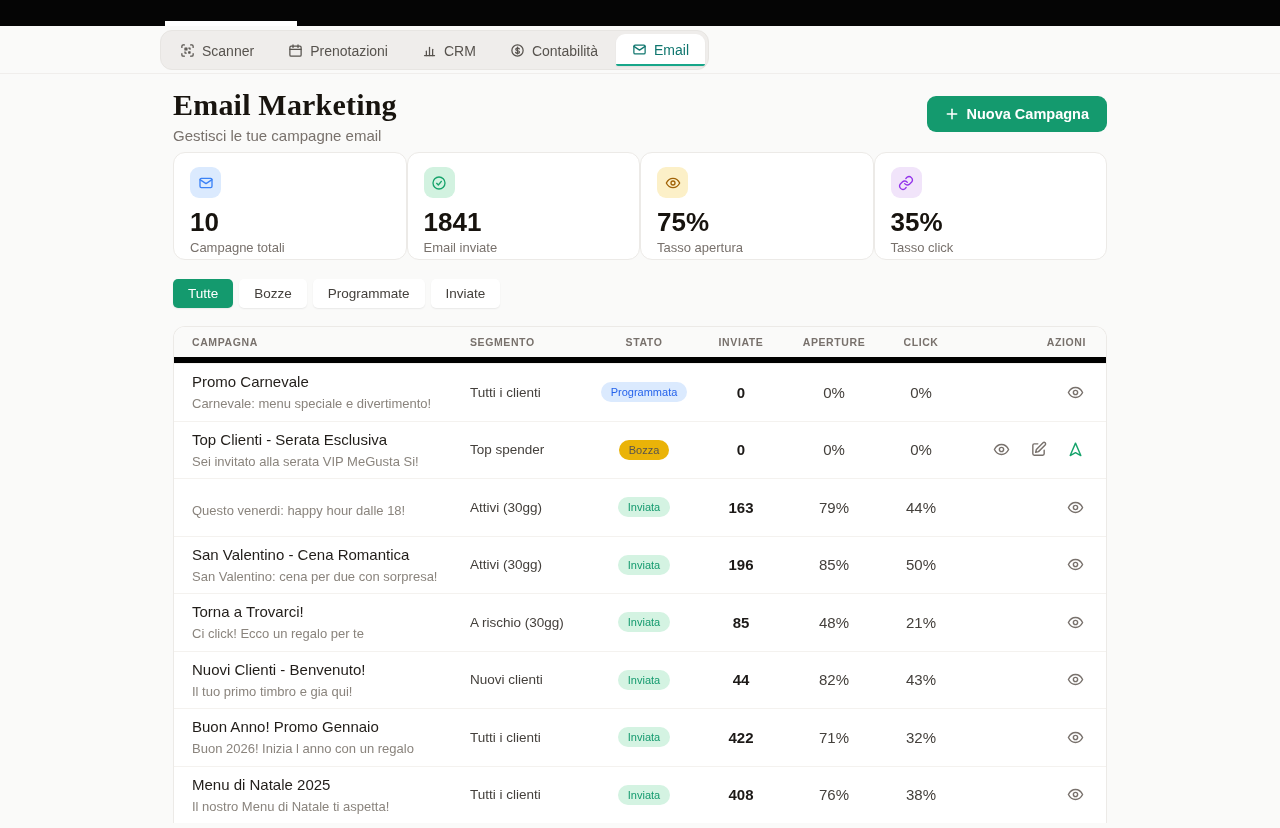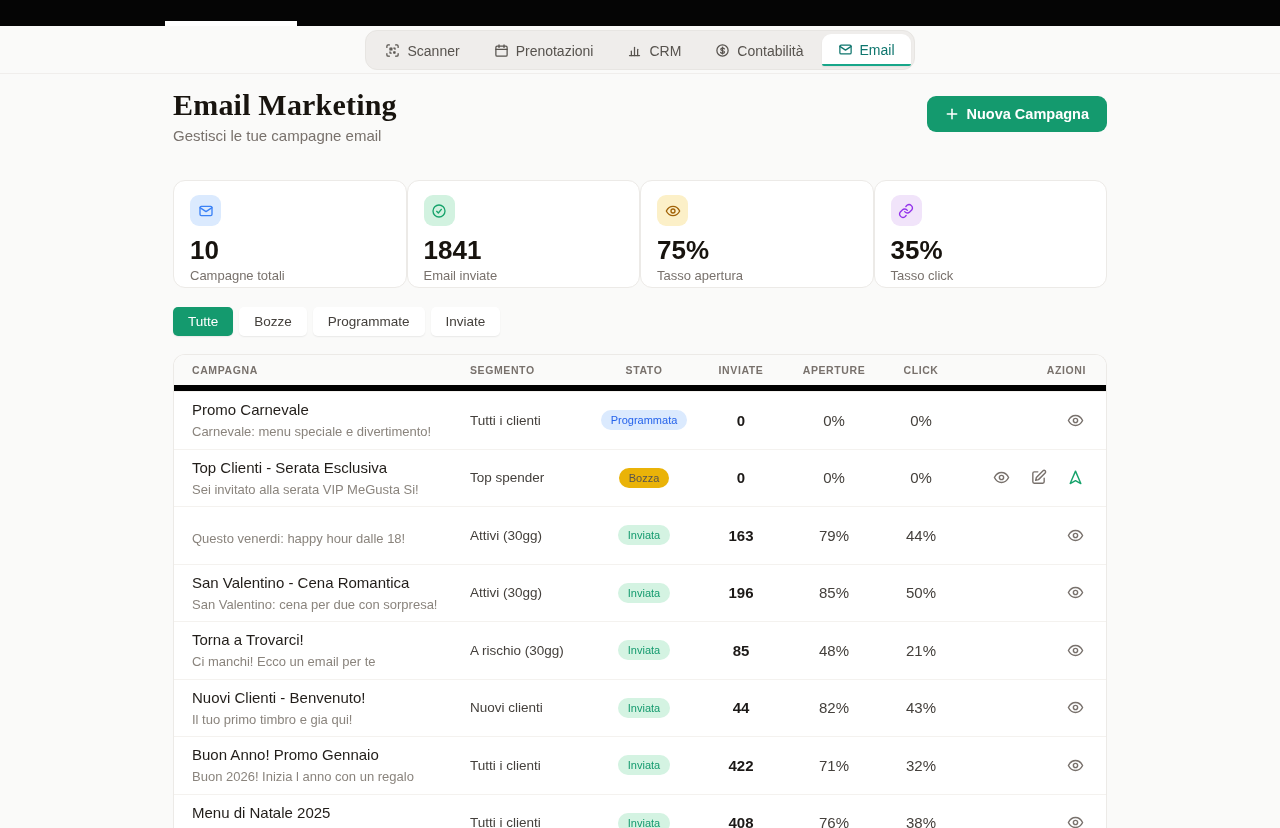--- a/index.html
+++ b/index.html
@@ -5,21 +5,21 @@
   * { margin:0; padding:0; box-sizing:border-box; }
   html,body { width:1280px; height:828px; overflow:hidden; background:#fafaf9;
     font-family:"Liberation Sans", sans-serif; color:#1c1917; }
 
   
   .topbar { position:relative; height:26px; background:#050505; }
   .topbar-notch { position:absolute; left:165px; top:21px; width:132px; height:5px; background:#ffffff; }
 
   
   .navbar { position:relative; height:48px; background:#fafaf9; border-bottom:1px solid #f0eeec; }
-  .nav-inner { width:960px; margin:0 auto; height:100%; display:flex; align-items:center; justify-content:center; position:relative; }
+  .nav-inner { width:960px; margin:0 auto; height:100%; display:flex; align-items:center; justify-content:flex-start; position:relative; }
   .tabs { display:flex; align-items:flex-end; background:#efedeb; border:1px solid #e7e5e2; border-radius:12px; padding:3px; gap:2px; }
   .tab { display:flex; align-items:center; gap:7px; padding:8px 16px 7px; border-radius:9px;
     font-size:14px; font-weight:500; color:#57534e; cursor:pointer; background:transparent; border:none; }
   .tab svg { width:15px; height:15px; }
   .tab.active { background:#ffffff; color:#0f766e; border-radius:9px 9px 2px 2px;
     border-bottom:2px solid #17a689; padding-bottom:6px; box-shadow:0 1px 2px rgba(0,0,0,.06); }
   .user-group { position:absolute; right:-130px; top:0; height:100%; display:flex; align-items:center; gap:10px; }
   .user-names { text-align:right; line-height:1.15; }
   .user-name { font-size:13px; font-weight:700; color:#1c1917; }
   .user-role { font-size:10px; color:#a8a29e; letter-spacing:.4px; }
@@ -32,21 +32,21 @@
   .main { width:934px; margin:0 auto; padding-top:14px; }
   .page-head { display:flex; justify-content:space-between; align-items:flex-start; }
   .page-title { font-family:"Liberation Serif", serif; font-size:30px; font-weight:700; color:#18140f; letter-spacing:.2px; }
   .page-subtitle { font-size:15px; color:#78716c; margin-top:5px; }
   .new-campaign { display:flex; align-items:center; gap:8px; background:#149a6e; color:#ffffff;
     border:none; border-radius:9px; padding:0 18px; height:36px; margin-top:8px;
     font-size:14.5px; font-weight:600; cursor:pointer; font-family:inherit; }
   .new-campaign svg { width:14px; height:14px; }
 
   
-  .stats { display:grid; grid-template-columns:repeat(4,1fr); gap:0; margin-top:36px; }
+  .stats { display:grid; grid-template-columns:repeat(4,1fr); gap:0; margin-top:8px; }
   .stat-card { background:#ffffff; border:1px solid #eceae7; border-radius:12px; padding:14px 16px; height:108px; }
   .stat-icon { width:31px; height:31px; border-radius:9px; display:flex; align-items:center; justify-content:center; }
   .stat-icon svg { width:16px; height:16px; }
   .stat-icon.blue   { background:#dbeafe; color:#3b82f6; }
   .stat-icon.green  { background:#d2f2e0; color:#16a36b; }
   .stat-icon.yellow { background:#fcf0c8; color:#a16207; }
   .stat-icon.purple { background:#f1e4fa; color:#9333ea; }
   .stat-value { font-size:26px; font-weight:700; color:#17130e; margin-top:11px; line-height:1.05; }
   .stat-label { font-size:13px; color:#78716c; margin-top:4px; }
 
@@ -338,21 +338,21 @@
                 <circle cx="12" cy="12" r="3"></circle>
               </svg>
             </span>
           </button>
       </div>
     </div>
 
     <div class="tgrid trow">
       <div class="cell-camp">
         <div class="camp-title">Torna a Trovarci!</div>
-        <div class="camp-sub">Ci manchi! Ecco un email per te</div>
+        <div class="camp-sub">Ci click! Ecco un regalo per te</div>
       </div>
       <div class="cell-seg">A rischio (30gg)</div>
       <div class="cell-stato">
           <span class="badge green">Inviata</span>
         </div>
       <div class="cell-num">85</div>
       <div class="cell-pct">48%</div>
       <div class="cell-pct">21%</div>
       <div class="cell-act">
         <button class="act-btn">

